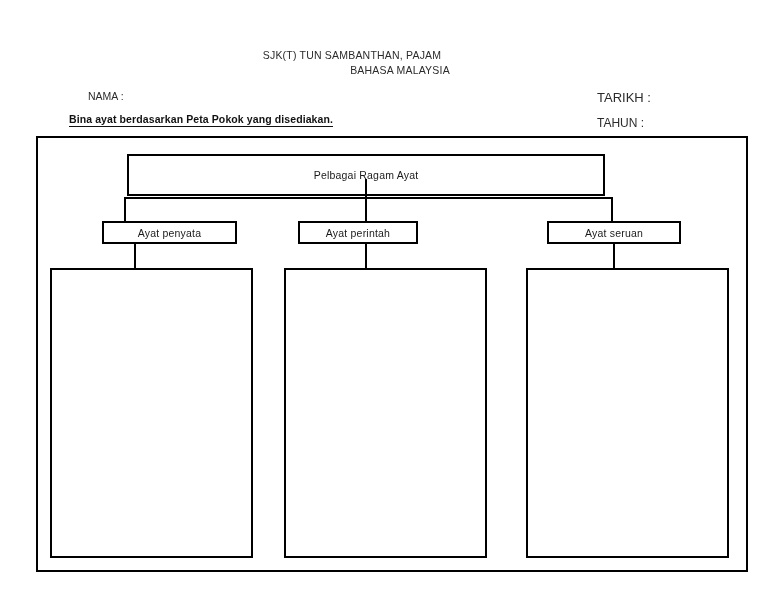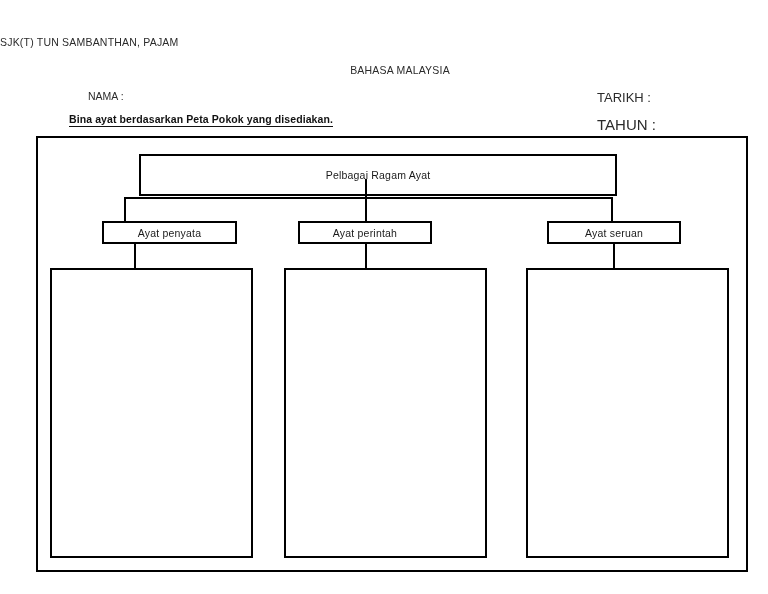--- a/index.html
+++ b/index.html
@@ -19,22 +19,23 @@
     position: relative;
     width: 768px;
     height: 594px;
     overflow: hidden;
   }
 
   
   .school-name {
     position: absolute;
     left: 0;
-    top: 36px;
+    top: 49px;
     width: 704px;
+    text-align: center;
     font-size: 10.5px;
     letter-spacing: 0.2px;
     color: #2b2b2b;
   }
   .subject-name {
     position: absolute;
     left: 16px;
     top: 64px;
     width: 768px;
     text-align: center;
@@ -54,21 +55,21 @@
     position: absolute;
     left: 597px;
     top: 90px;
     font-size: 13px;
     color: #2b2b2b;
   }
   .field-tahun {
     position: absolute;
     left: 597px;
     top: 116px;
-    font-size: 15px;
+    font-size: 12px;
     color: #2b2b2b;
   }
   .instruction {
     position: absolute;
     left: 69px;
     top: 113px;
     font-size: 10.5px;
     font-weight: bold;
     color: #111111;
     border-bottom: 1.4px solid #111111;
@@ -95,32 +96,32 @@
     box-sizing: border-box;
     background: #ffffff;
     display: flex;
     align-items: center;
     justify-content: center;
     font-size: 10.5px;
     color: #1a1a1a;
     letter-spacing: 0.2px;
   }
   .root-box {
-    left: 101px;
+    left: 89px;
     top: 16px;
     width: 478px;
     height: 42px;
   }
   .cat-box {
     top: 83px;
     width: 135px;
     height: 23px;
   }
   .cat-1 { left: 29px; margin-left: 35px; }
-  .cat-2 { left: 260px; width: 134px; text-align: center; }
+  .cat-2 { left: 260px; width: 120px; text-align: center; }
   .cat-3 { left: 509px; width: 134px; }
 
   
   .answer-box {
     position: absolute;
     top: 130px;
     height: 290px;
     border: 2px solid #000000;
     box-sizing: border-box;
     background: #ffffff;

